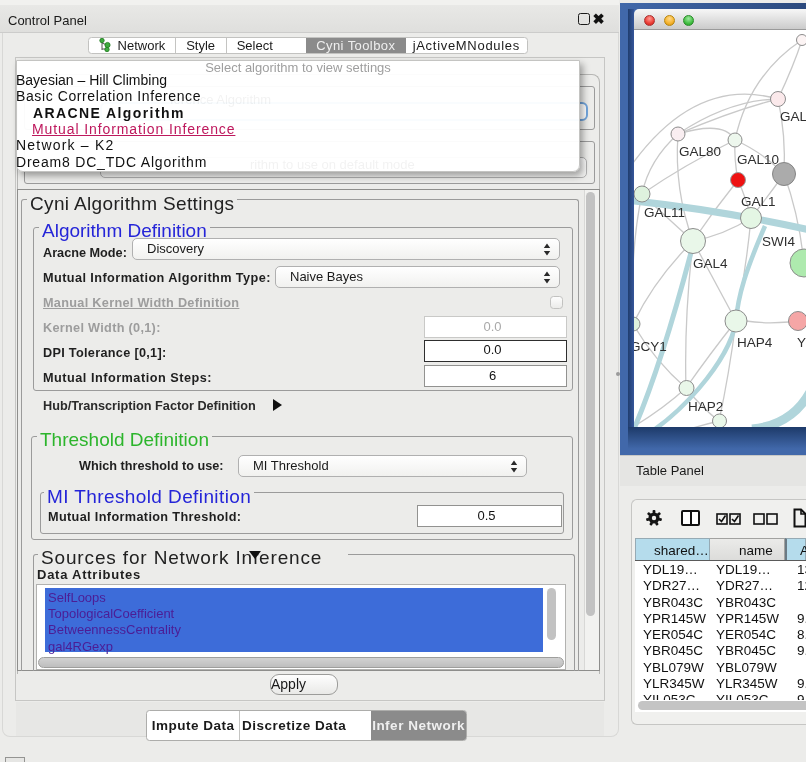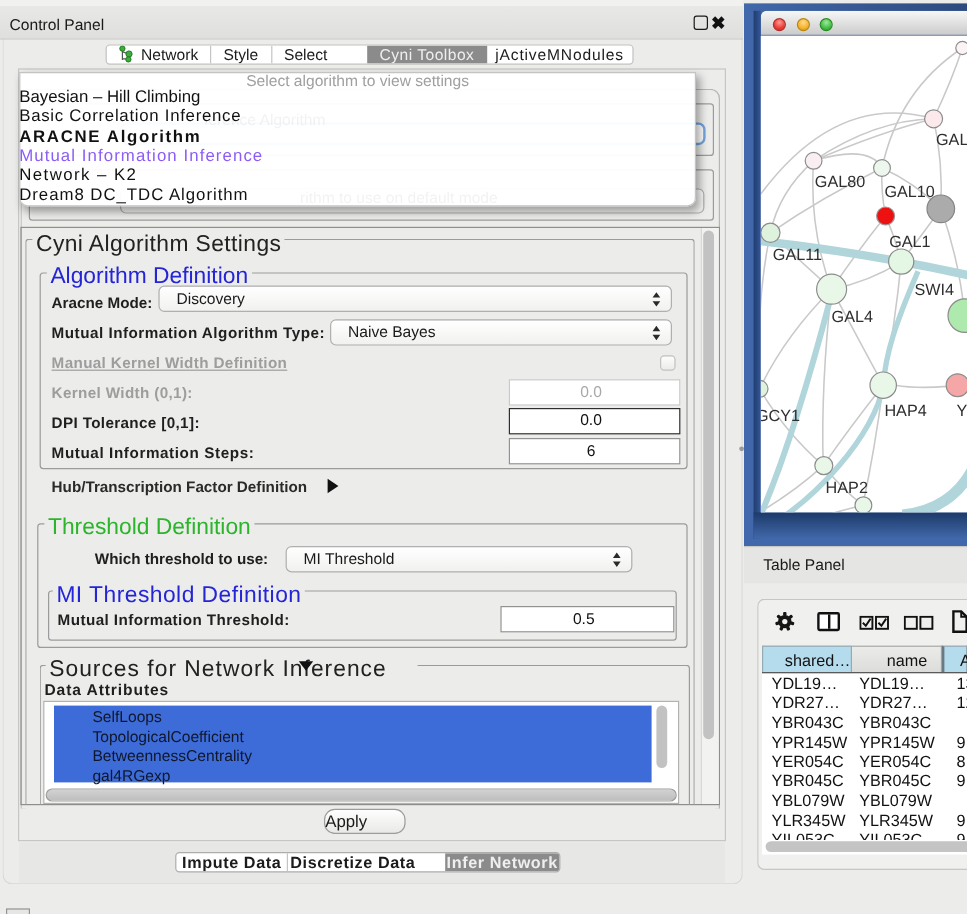--- a/index.html
+++ b/index.html
@@ -101,43 +101,43 @@
 <div class="lbl" style="left:48px; top:510px; letter-spacing:0.35px;">Mutual Information Threshold:</div>
 <div class="inp" style="left:417px; top:505px; width:145px; height:22px; border:1px solid #929290; color:#111; line-height:20px;">0.5</div>
 
 <div class="grp" style="left:33px; top:554px; width:542px; height:117px; border-bottom:none; border-radius:3px 3px 0 0;"></div>
 <div class="gtitle" style="left:38px; top:547px; color:#222; letter-spacing:0.85px; padding:0 26px 0 3px;">Sources for Network Inference</div>
 <div class="abs" style="left:249px; top:551px; width:0; height:0; border-top:8px solid #111; border-left:6.5px solid transparent; border-right:6.5px solid transparent;"></div>
 <div class="lbl" style="left:37px; top:567px; font-size:13px; letter-spacing:0.75px;">Data Attributes</div>
 
 <div class="abs" style="left:36px; top:584px; width:530px; height:86px; background:#fff; border:1px solid #b2b2b0;"></div>
 <div class="abs" style="left:45px; top:587.5px; width:498px; height:64.8px; background:#3d6cd9;"></div>
-<div class="abs" style="left:48px; top:590px; font-size:13px; color:#0f172a; line-height:16.2px;margin-left:29px;">SelfLoops<br>TopologicalCoefficient<br>BetweennessCentrality<br>gal4RGexp</div>
+<div class="abs" style="left:48px; top:590px; font-size:13px; color:#4c1d95; line-height:16.2px;">SelfLoops<br>TopologicalCoefficient<br>BetweennessCentrality<br>gal4RGexp</div>
 <div class="abs" style="left:547px; top:588px; width:9px; height:52px; background:#c2c2c2; border-radius:4.5px;"></div>
 <div class="abs" style="left:38px; top:656.5px; width:526px; height:11.5px; background:linear-gradient(#d2d2d2,#bebebe); border:1px solid #9e9e9c; border-radius:5.5px;"></div>
 
 <div class="abs" style="left:270px; top:674px; width:68px; height:21px; background:linear-gradient(#fefefe,#e9e9e7); border:1px solid #9c9c9a; border-radius:9px; text-align:left; font-size:14px; color:#1a1a1a; line-height:19px;">Apply</div>
 
 <div class="abs" style="left:16px; top:702px; width:588px; height:34px; background:#e7e7e5;"></div>
 <div class="abs" style="left:616px; top:372px; width:4px; height:4px; border-radius:50%; background:#9a9a9a;"></div>
 
-<div class="seg" style="left:146px; top:710px; width:321px; height:17px; font-size:13.5px; font-weight:bold; letter-spacing:0.5px;">
+<div class="seg" style="left:146px; top:710px; width:321px; height:31px; font-size:13.5px; font-weight:bold; letter-spacing:0.5px;">
   <div style="width:100px;">Impute Data</div>
   <div class="sep"></div>
   <div style="width:117px;">Discretize Data</div>
   <div class="darkseg" style="width:103px;">Infer Network</div>
 </div>
 <div class="abs" style="left:5px; top:757px; width:20px; height:10px; background:#e6e6e4; border:1.5px solid #949492;"></div>
 
 <div class="abs" style="left:16px; top:60px; width:564px; height:112px; background:rgba(255,255,255,0.96); border:1px solid #c4c4c2; border-radius:0 0 7px 7px; box-shadow:3px 4px 7px rgba(0,0,0,0.35); z-index:50;"></div>
 <div class="abs" style="left:16px; top:59.5px; width:564px; text-align:center; font-size:13px; color:#9f9f9f; z-index:51;">Select algorithm to view settings</div>
 <div class="abs" style="left:16px; top:72px; font-size:14px; color:#111; z-index:51;">Bayesian – Hill Climbing</div>
 <div class="abs" style="left:16px; top:88.4px; font-size:14px; color:#111; z-index:51; letter-spacing:0.6px;">Basic Correlation Inference</div>
-<div class="abs" style="left:16px; top:104.7px; font-size:14px; color:#111; z-index:51; font-weight:bold; letter-spacing:1.4px;">ARACNE Algorithm</div>
-<div class="abs" style="left:16px; top:121px; font-size:14px; color:#8b5cf6; z-index:51; letter-spacing:0.9px;">Mutual Information Inference</div>
+<div class="abs" style="left:16px; top:104.7px; font-size:14px; color:#111; z-index:51; font-weight:bold; letter-spacing:1.4px;padding-left:17px;">ARACNE Algorithm</div>
+<div class="abs" style="left:32px; top:121px; font-size:14px; color:#be185d; z-index:51; letter-spacing:0.9px;text-decoration:underline;">Mutual Information Inference</div>
 <div class="abs" style="left:16px; top:137.3px; font-size:14px; color:#111; z-index:51; letter-spacing:1.2px;">Network – K2</div>
 <div class="abs" style="left:16px; top:153.6px; font-size:14px; color:#111; z-index:51; letter-spacing:0.8px;">Dream8 DC_TDC Algorithm</div>
 <div class="abs" style="left:170px; top:92px; font-size:13px; color:rgba(40,40,40,0.06); z-index:52;">ference Algorithm</div>
 <div class="abs" style="left:250px; top:157px; font-size:13px; color:rgba(40,40,40,0.06); z-index:52;">rithm to use on default mode</div>
 
 <div class="abs" style="left:620px; top:3px; width:186px; height:452px; background:#4168aa;"></div>
 <div class="abs" style="left:620px; top:3px; width:186px; height:7px; background:linear-gradient(to right,#4168aa,#2c4a7e);"></div>
 <div class="abs" style="left:628px; top:9px; width:6px; height:440px; background:linear-gradient(to right,#203d6e,#35569a);"></div>
 <div class="abs" style="left:628px; top:427px; width:178px; height:22px; background:linear-gradient(#1d3a69,#4168aa);"></div>
 <div class="abs" style="left:634px; top:9px; width:172px; height:21px; background:linear-gradient(#f7f7f7,#cbcbcb); border-bottom:1px solid #9a9a9a; border-radius:5px 0 0 0;"></div>

